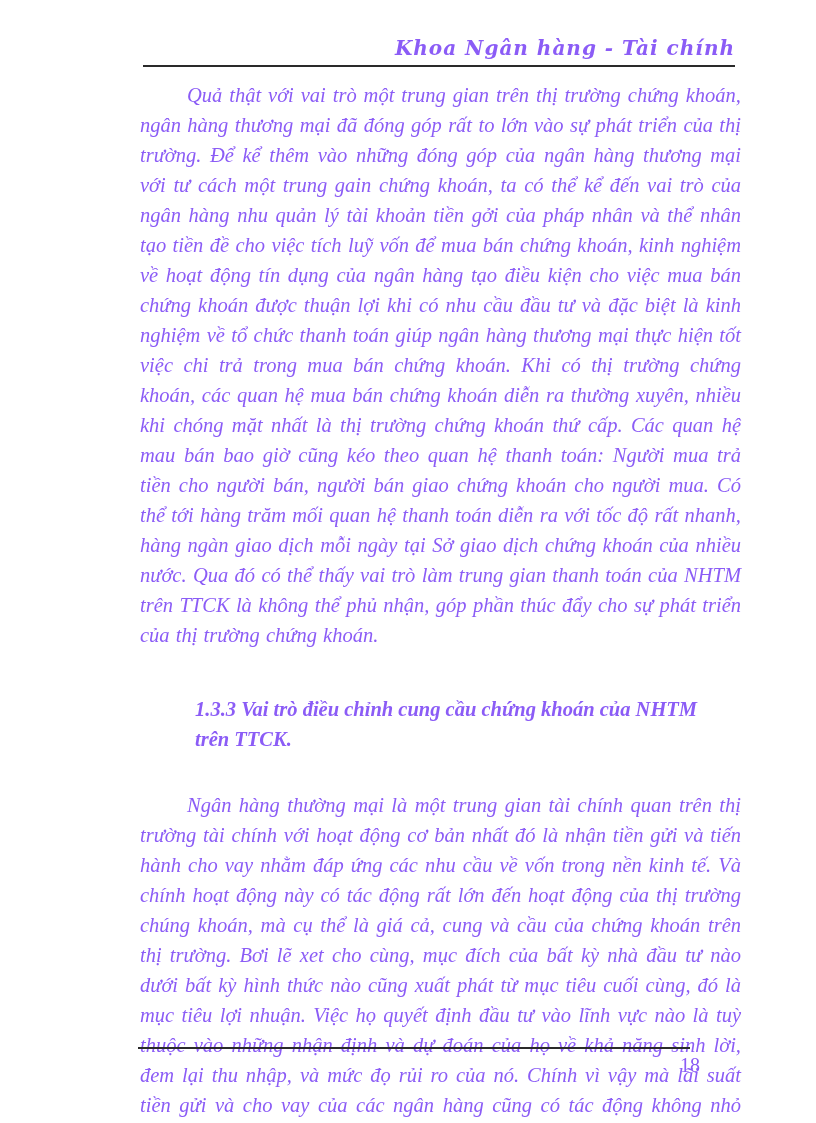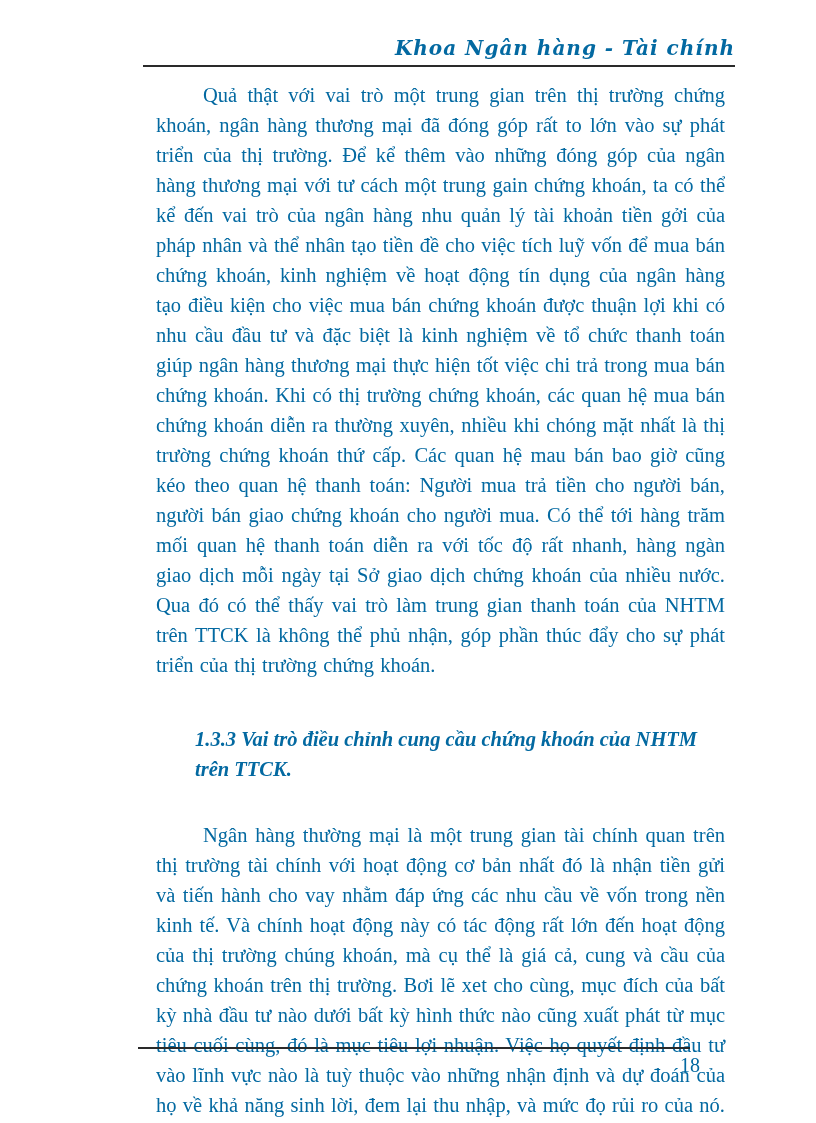--- a/index.html
+++ b/index.html
@@ -7,21 +7,21 @@
     padding: 0;
     background: #ffffff;
   }
   .page {
     position: relative;
     width: 816px;
     height: 1123px;
     background: #ffffff;
     overflow: hidden;
     font-family: "Liberation Serif", serif;
-    color: #0369a1;
+    color: #8b5cf6;
   }
   
   .header {
     position: absolute;
     top: 36px;
     left: 143px;
     width: 592px;
     text-align: right;
     border-bottom: 2px solid #2a2a2a;
     padding-bottom: 5px;
@@ -39,22 +39,23 @@
     position: absolute;
     top: 72px;
     left: 140px;
     width: 601px;
   }
   .para {
     font-size: 20.5px;
     line-height: 30px;
     text-align: justify;
     text-indent: 47px;
-    margin: 16px;
+    margin: 0;
     word-spacing: 1px;
+    font-style: italic;
   }
   .para-1 { margin-top: 8px; }
   .section-heading {
     font-size: 20.5px;
     line-height: 30px;
     font-weight: bold;
     font-style: italic;
     margin: 12px;
     margin-top: 44px;
     padding-left: 43px;

